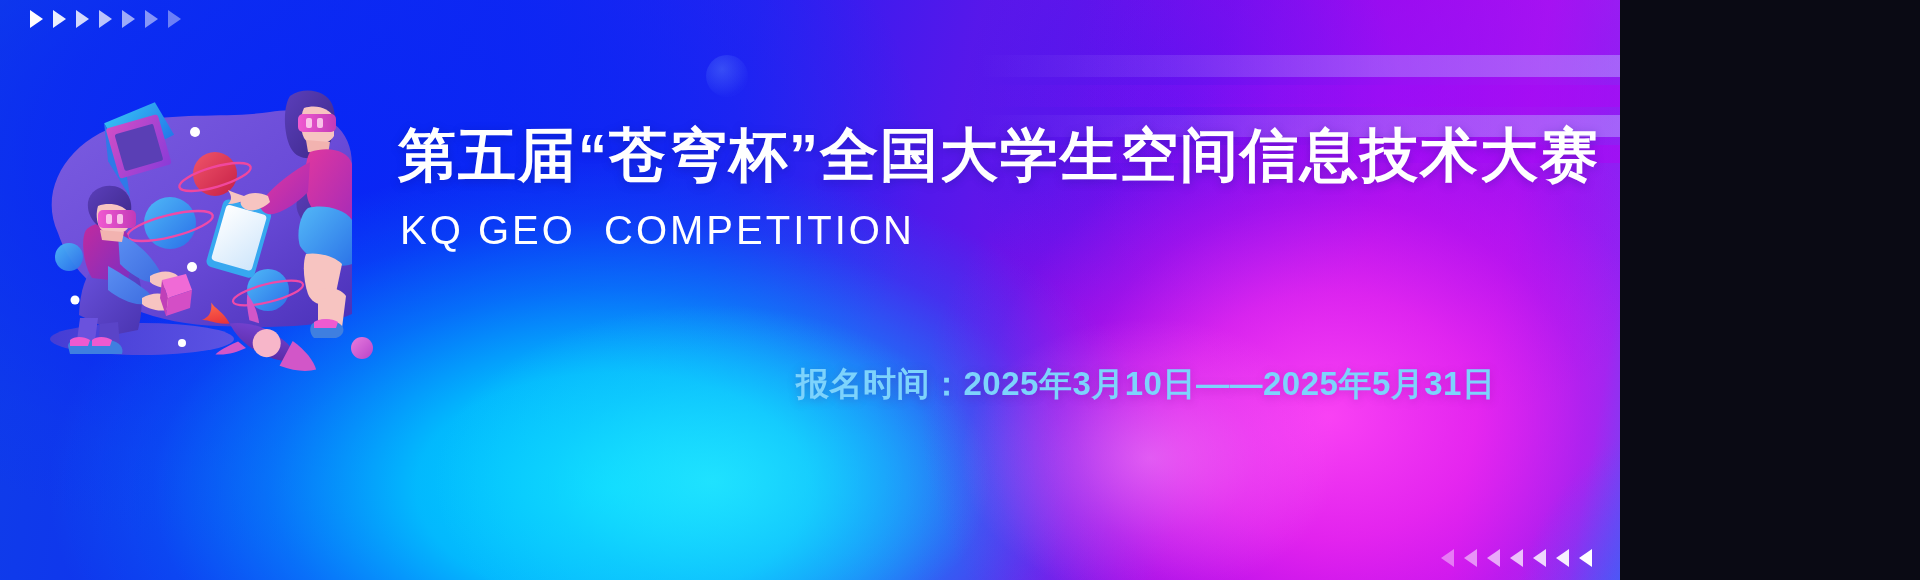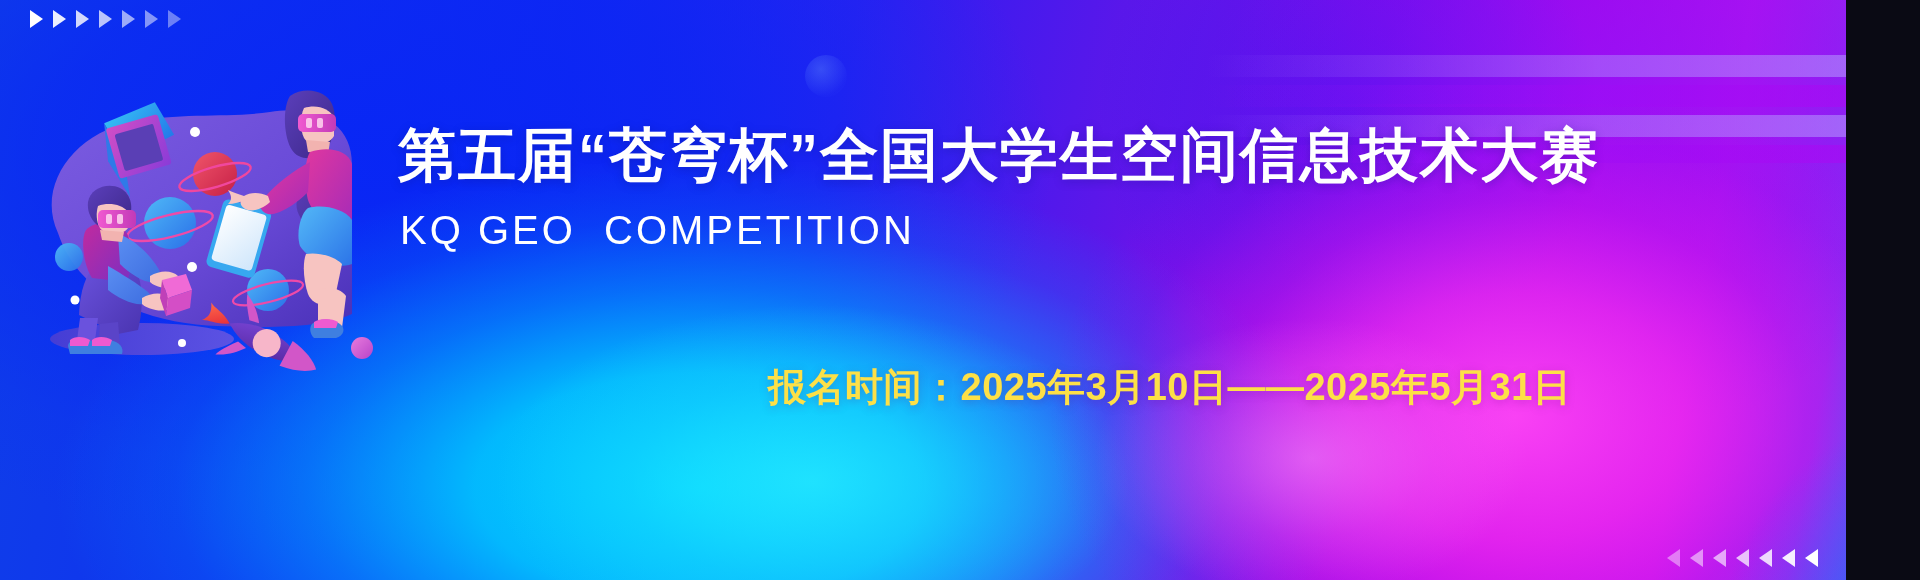--- a/index.html
+++ b/index.html
@@ -1,19 +1,19 @@
 <!DOCTYPE html>
 <html><head>
 <meta charset="utf-8">
 <style>
   html,body{margin:0;padding:0;background:#0a0a14;}
   *{box-sizing:border-box;}
   .banner{
     position:relative;
-    width:1846px;height:580px;
+    width:1620px;height:580px;
     overflow:hidden;
     font-family:"Liberation Sans","DejaVu Sans",sans-serif;
     background:#1426f0;
   }
   
   .bg-base{
     position:absolute;inset:0;
     background:linear-gradient(100deg,
       #0f3fe8 0%,
       #0f33ef 16%,
@@ -126,22 +126,22 @@
   .sub-title{
     margin:20px 0 3px 2px;
     font-size:40px;
     font-weight:400;
     color:#ffffff;
     letter-spacing:3px;
     white-space:pre;
     line-height:1.1;
   }
   .reg-line{
-    position:absolute;left:768px;top:362px;
-    font-size:38px;font-weight:700;color:#fde047;
+    position:absolute;left:796px;top:362px;
+    font-size:33px;font-weight:700;color:#7dd3fc;
     letter-spacing:.5px;white-space:nowrap;
     text-shadow:0 2px 10px rgba(90,10,120,.25);
   }
 
   
   .illo{position:absolute;left:22px;top:78px;width:330px;height:290px;}
   .illo svg{display:block;width:100%;height:100%;overflow:visible;}
 </style>
 </head>
 <body>

